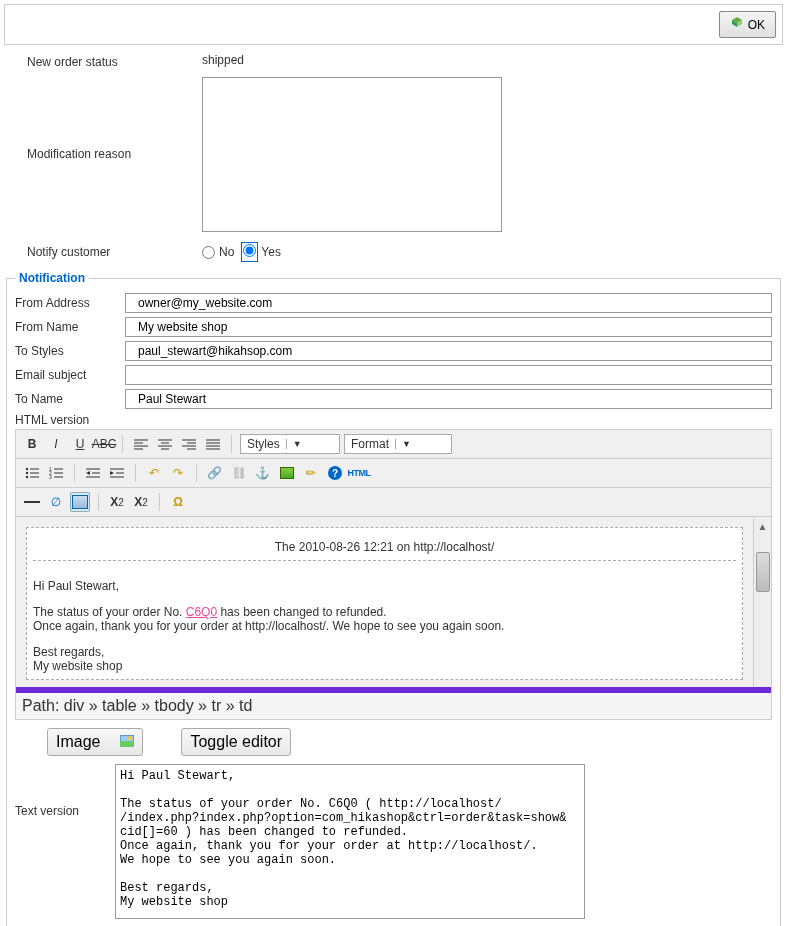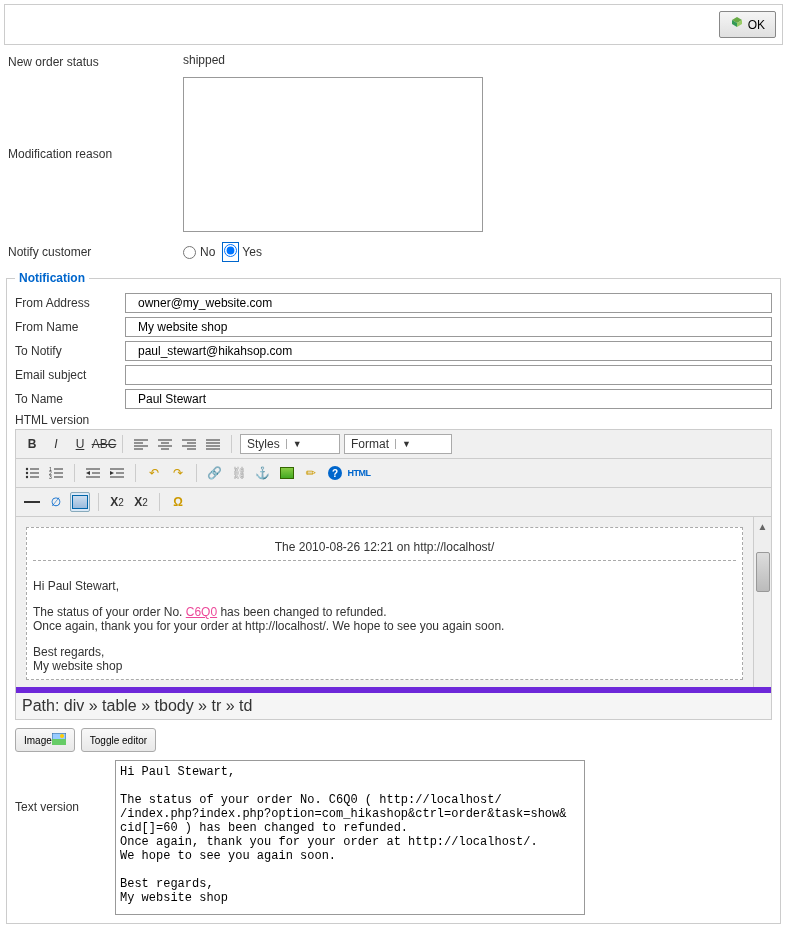--- a/index.html
+++ b/index.html
@@ -1,21 +1,21 @@
 <!DOCTYPE html>
 <html><head>
 <meta charset="utf-8">
 <style>
 * { box-sizing: border-box; margin: 0; padding: 0; }
 body { font-family: Arial, sans-serif; font-size: 12px; color: #333; background: #fff; width: 787px; padding: 0; }
 .toolbar-top { border: 1px solid #ccc; padding: 6px; text-align: right; margin: 4px; }
 .ok-btn { background: linear-gradient(#f5f5f5,#e0e0e0); border: 1px solid #888; border-radius: 2px; padding: 4px 10px; font-size: 12px; cursor: pointer; display: inline-flex; align-items: center; gap: 4px; }
 .ok-btn-icon { display: inline-block; }
 .form-row { display: flex; align-items: flex-start; padding: 4px 8px; }
-.form-label { width: 175px; flex-shrink: 0; padding-top: 2px; }
+.form-label { width: 175px; flex-shrink: 0; padding-top: 2px; margin-left: 19px; }
 .form-value { flex: 1; }
 .status-text { }
 textarea.reason { width: 300px; height: 155px; border: 1px solid #999; font-family: Arial; font-size: 12px; padding: 2px; resize: none; }
 .radio-group { display: flex; align-items: center; gap: 8px; }
 .radio-item { display: flex; align-items: center; gap: 4px; }
 .radio-selected { outline: 1px solid #0066cc; padding: 1px; }
 fieldset.notification { border: 1px solid #ccc; margin: 6px; padding: 8px; }
 fieldset.notification legend { color: #0066cc; font-weight: bold; padding: 0 4px; }
 .nf-row { display: flex; align-items: center; margin-bottom: 4px; }
 .nf-label { width: 110px; flex-shrink: 0; }
@@ -30,21 +30,21 @@
 .tb-dropdown .arrow { border-left: 1px solid #aaa; width: 14px; text-align: center; font-size: 9px; }
 .editor-content-area { display: flex; background: #fff; height: 170px; }
 .editor-content { flex: 1; background: #f0f0f0; padding: 10px; overflow: hidden; }
 .editor-inner-frame { background: #fff; border: 1px dashed #aaa; padding: 6px; font-size: 12px; }
 .editor-inner-header { text-align: center; border-bottom: 1px dashed #aaa; padding: 6px 0; margin-bottom: 18px; }
 .editor-scroll { width: 18px; background: #eee; border-left: 1px solid #ccc; display: flex; flex-direction: column; align-items: center; justify-content: flex-start; padding-top: 4px; }
 .scroll-up, .scroll-down { font-size: 10px; color: #666; }
 .scroll-thumb { width: 14px; height: 40px; background: linear-gradient(#ddd,#bbb); border: 1px solid #999; border-radius: 2px; margin-top: 20px; }
 .editor-path { border-top: 6px solid #6d28d9; background: #f5f5f5; padding: 4px 6px; font-size: 16px; }
 .editor-buttons { padding: 8px 0; display: flex; gap: 6px; }
-.ed-btn { background: linear-gradient(#f8f8f8,#e8e8e8); border: 1px solid #aaa; border-radius: 3px; padding: 4px 8px; font-size: 10px; cursor: pointer; display: inline-flex; align-items: center; gap: 0; }
+.ed-btn { background: linear-gradient(#f8f8f8,#e8e8e8); border: 1px solid #aaa; border-radius: 3px; padding: 4px 8px; font-size: 16px; cursor: pointer; display: inline-flex; align-items: center; gap: 20px; margin-left: 32px; }
 .text-version-row { display: flex; align-items: flex-start; }
 .text-version-label { width: 100px; flex-shrink: 0; padding-top: 40px; }
 textarea.text-version { width: 470px; height: 155px; border: 1px solid #999; font-family: "Courier New", monospace; font-size: 12px; padding: 4px; resize: none; white-space: pre-wrap; }
 a.order-link { color: #ec4899; text-decoration: underline; }
 .icon-hr { width: 16px; height: 2px; background: #333; }
 .icon-tbl { display: inline-block; width: 16px; height: 14px; border: 1px solid #0066aa; background: linear-gradient(#cde,#9bd); }
 .icon-anchor { color: #0066cc; font-weight: bold; }
 .icon-img { width: 14px; height: 12px; background: linear-gradient(#8c4,#4a2); border: 1px solid #360; display: inline-block; }
 .icon-brush { transform: rotate(-45deg); }
 .icon-help { width: 14px; height: 14px; border-radius: 50%; background: #0066cc; color: #fff; font-size: 10px; display: inline-flex; align-items: center; justify-content: center; font-weight: bold; }
@@ -99,21 +99,21 @@
 
   <div class="nf-row">
     <div class="nf-label">From Address</div>
     <input class="nf-input" value="owner@my_website.com" style="">
   </div>
   <div class="nf-row">
     <div class="nf-label">From Name</div>
     <input class="nf-input" value="My website shop" style="">
   </div>
   <div class="nf-row">
-    <div class="nf-label">To Notify</div>
+    <div class="nf-label">To Styles</div>
     <input class="nf-input" value="paul_stewart@hikahsop.com" style="">
   </div>
   <div class="nf-row">
     <div class="nf-label">Email subject</div>
     <input class="nf-input" value="" style="">
   </div>
   <div class="nf-row">
     <div class="nf-label">To Name</div>
     <input class="nf-input" value="Paul Stewart" style="">
   </div>

